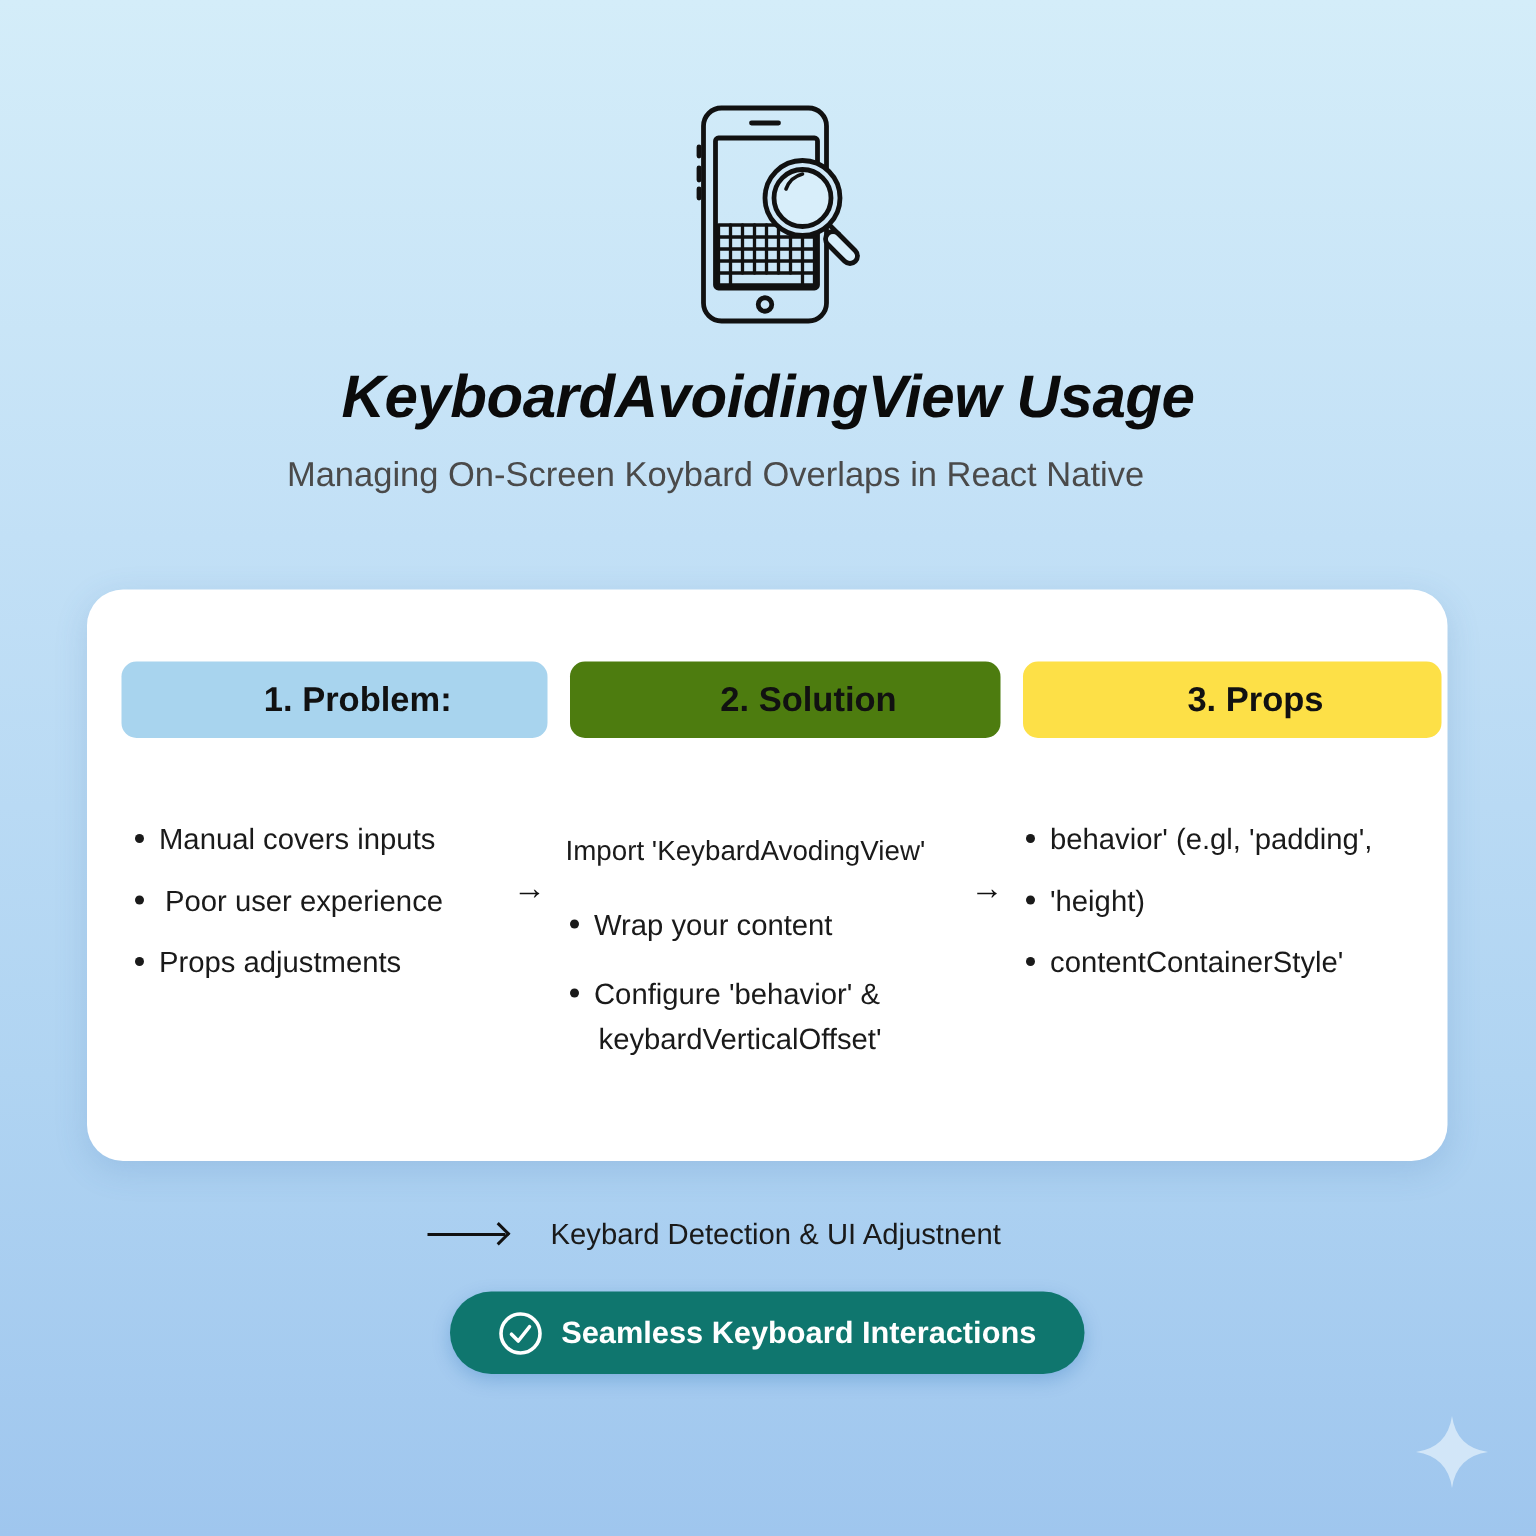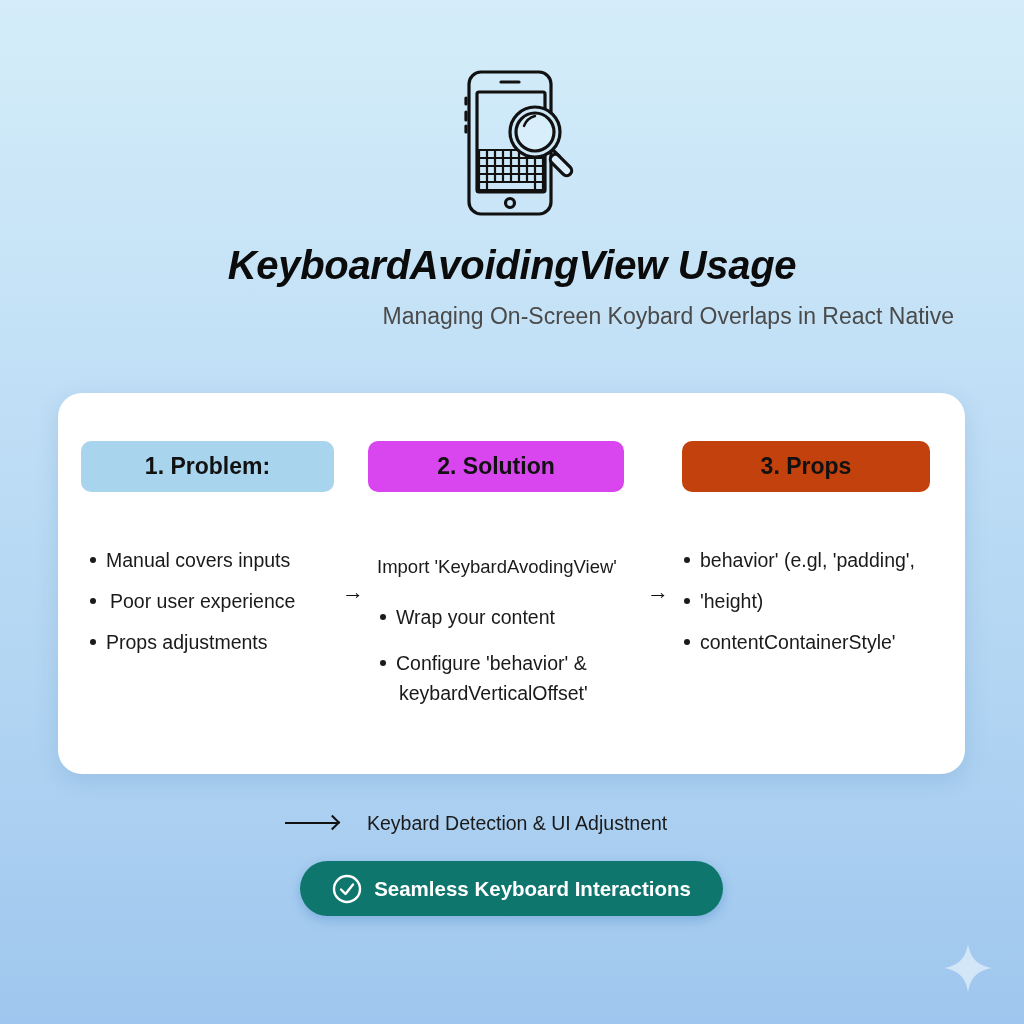--- a/index.html
+++ b/index.html
@@ -9,32 +9,32 @@
     font-family: "Liberation Sans", "DejaVu Sans", sans-serif;
     color:#111;
   }
   .abs { position:absolute; }
   #hero-icon { left:455px; top:68px; width:130px; height:150px; }
   #title {
     left:0; width:1024px; top:243px; text-align:center;
     font-size:40px; font-weight:700; letter-spacing:-0.3px; color:#0b0b0b;font-style:italic;
   }
   #subtitle {
-    left:0; width:954px; top:303px; text-align:right;
+    left:0; width:954px; top:303px; text-align:center;
     font-size:23px; color:#4a4a4a;
   }
   #card {
     left:58px; top:393px; width:907px; height:381px;
     background:#ffffff; border-radius:24px;
     box-shadow:0 6px 22px rgba(60,110,170,0.18);
   }
   .tab {
     position:absolute; height:51px; border-radius:10px;
     display:flex; align-items:center; justify-content:center;
-    font-size:23px; font-weight:700; color:#111;
+    font-size:23px; font-weight:700; color:#111;padding-left:31px;
   }
   .list { position:absolute; font-size:19.5px; color:#1a1a1a; }
   .li { position:absolute; white-space:nowrap; }
   .bullet { display:inline-block; width:6px; height:6px; border-radius:50%; background:#1a1a1a; vertical-align:middle; margin-right:10px; position:relative; top:-2px; }
   .arrow { position:absolute; font-size:22px; color:#111; }
   #flow-row { left:285px; top:810px; height:26px; display:flex; align-items:center; }
   #flow-line { width:52px; height:2px; background:#111; position:relative; }
   #flow-line::after {
     content:""; position:absolute; right:-1px; top:-5px;
     width:9px; height:9px; border-right:2px solid #111; border-top:2px solid #111;
@@ -93,24 +93,24 @@
 </div>
 
 <div id="title" class="abs">KeyboardAvoidingView Usage</div>
 <div id="subtitle" class="abs">Managing On-Screen Koybard Overlaps in React Native</div>
 
 <div id="card" class="abs">
 
   <div class="tab" style="left:23px; top:48px; width:253px; background:#a8d4ee;">
     <span>1. Problem:</span>
   </div>
-  <div class="tab" style="left:310px; top:48px; width:256px; background:#d946ef;">
+  <div class="tab" style="left:322px; top:48px; width:256px; background:#4d7c0f;">
     <span>2. Solution</span>
   </div>
-  <div class="tab" style="left:624px; top:48px; width:248px; background:#c2410c;">
+  <div class="tab" style="left:624px; top:48px; width:248px; background:#fde047;">
     <span>3. Props</span>
   </div>
 
   <div class="list" style="left:32px; top:156px;">
     <div class="li" style="top:0;"><span class="bullet"></span><span>Manual covers inputs</span></div>
     <div class="li" style="top:41px;"><span class="bullet" style="margin-right:14px;"></span><span>Poor user experience</span></div>
     <div class="li" style="top:82px;"><span class="bullet"></span><span>Props adjustments</span></div>
   </div>
 
   <div class="arrow" style="left:284px; top:186px;">→</div>

